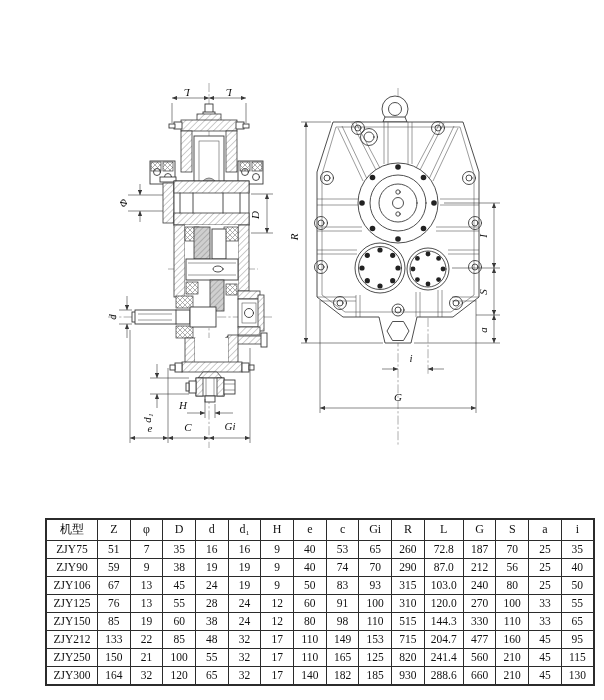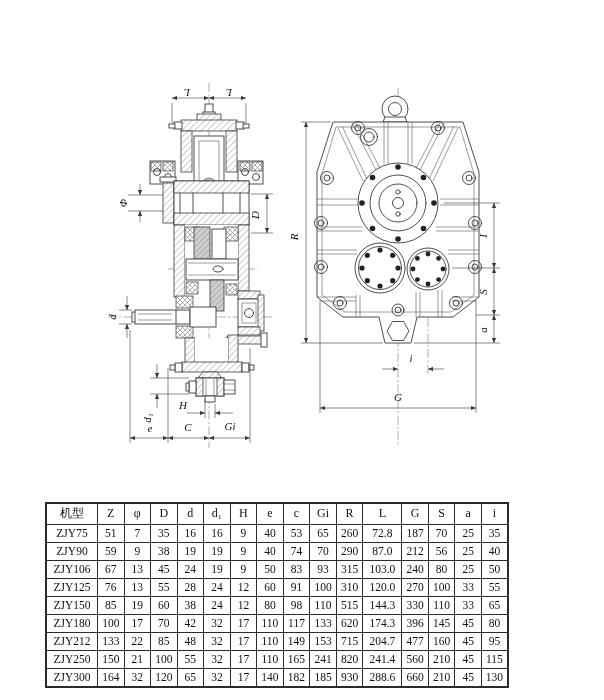--- a/index.html
+++ b/index.html
@@ -10,21 +10,21 @@
   .ln{stroke:#3a3a3a;stroke-width:0.9;fill:none;stroke-linecap:square;}
   .thin{stroke:#4a4a4a;stroke-width:0.55;fill:none;}
   .wh{fill:#ffffff;stroke:#3a3a3a;stroke-width:0.9;}
   .ht{fill:url(#h1);stroke:#3a3a3a;stroke-width:0.8;}
   .xh{fill:url(#xh);stroke:#3a3a3a;stroke-width:0.7;}
   .gyh{fill:url(#gh);stroke:#3a3a3a;stroke-width:0.8;}
   .cl{stroke:#6a6a6a;stroke-width:0.55;fill:none;stroke-dasharray:9 2.2 2.2 2.2;}
   .dim{stroke:#3a3a3a;stroke-width:0.6;fill:none;}
   text.dl{font:italic 11px "Liberation Serif",serif;fill:#111;text-anchor:middle;}
   
-  #spec-table{position:absolute;left:45px;top:502px;width:464px;border-collapse:collapse;
+  #spec-table{position:absolute;left:45px;top:518px;width:550px;border-collapse:collapse;
       table-layout:fixed;border:2px solid #2b2b2b;background:#fff;}
   #spec-table th,#spec-table td{border:1px solid #2b2b2b;text-align:center;vertical-align:middle;
       font:11.5px/1.1 "Liberation Serif",serif;padding:0;height:17px;color:#111;font-weight:normal;}
   #spec-table thead th{height:20px;font-size:12px;}
   #spec-table th:first-child{width:50px;}
   #spec-table th:nth-child(12){width:38px;}
 </style>
 </head>
 <body>
 
@@ -453,38 +453,20 @@
           <td>98</td>
           <td>110</td>
           <td>515</td>
           <td>144.3</td>
           <td>330</td>
           <td>110</td>
           <td>33</td>
           <td>65</td>
         </tr>
         <tr>
-          <td>ZJY180</td>
-          <td>100</td>
-          <td>17</td>
-          <td>70</td>
-          <td>42</td>
-          <td>32</td>
-          <td>17</td>
-          <td>110</td>
-          <td>117</td>
-          <td>133</td>
-          <td>620</td>
-          <td>174.3</td>
-          <td>396</td>
-          <td>145</td>
-          <td>45</td>
-          <td>80</td>
-        </tr>
-        <tr>
           <td>ZJY212</td>
           <td>133</td>
           <td>22</td>
           <td>85</td>
           <td>48</td>
           <td>32</td>
           <td>17</td>
           <td>110</td>
           <td>149</td>
           <td>153</td>
@@ -498,21 +480,21 @@
         <tr>
           <td>ZJY250</td>
           <td>150</td>
           <td>21</td>
           <td>100</td>
           <td>55</td>
           <td>32</td>
           <td>17</td>
           <td>110</td>
           <td>165</td>
-          <td>241</td>
+          <td>125</td>
           <td>820</td>
           <td>241.4</td>
           <td>560</td>
           <td>210</td>
           <td>45</td>
           <td>115</td>
         </tr>
         <tr>
           <td>ZJY300</td>
           <td>164</td>

